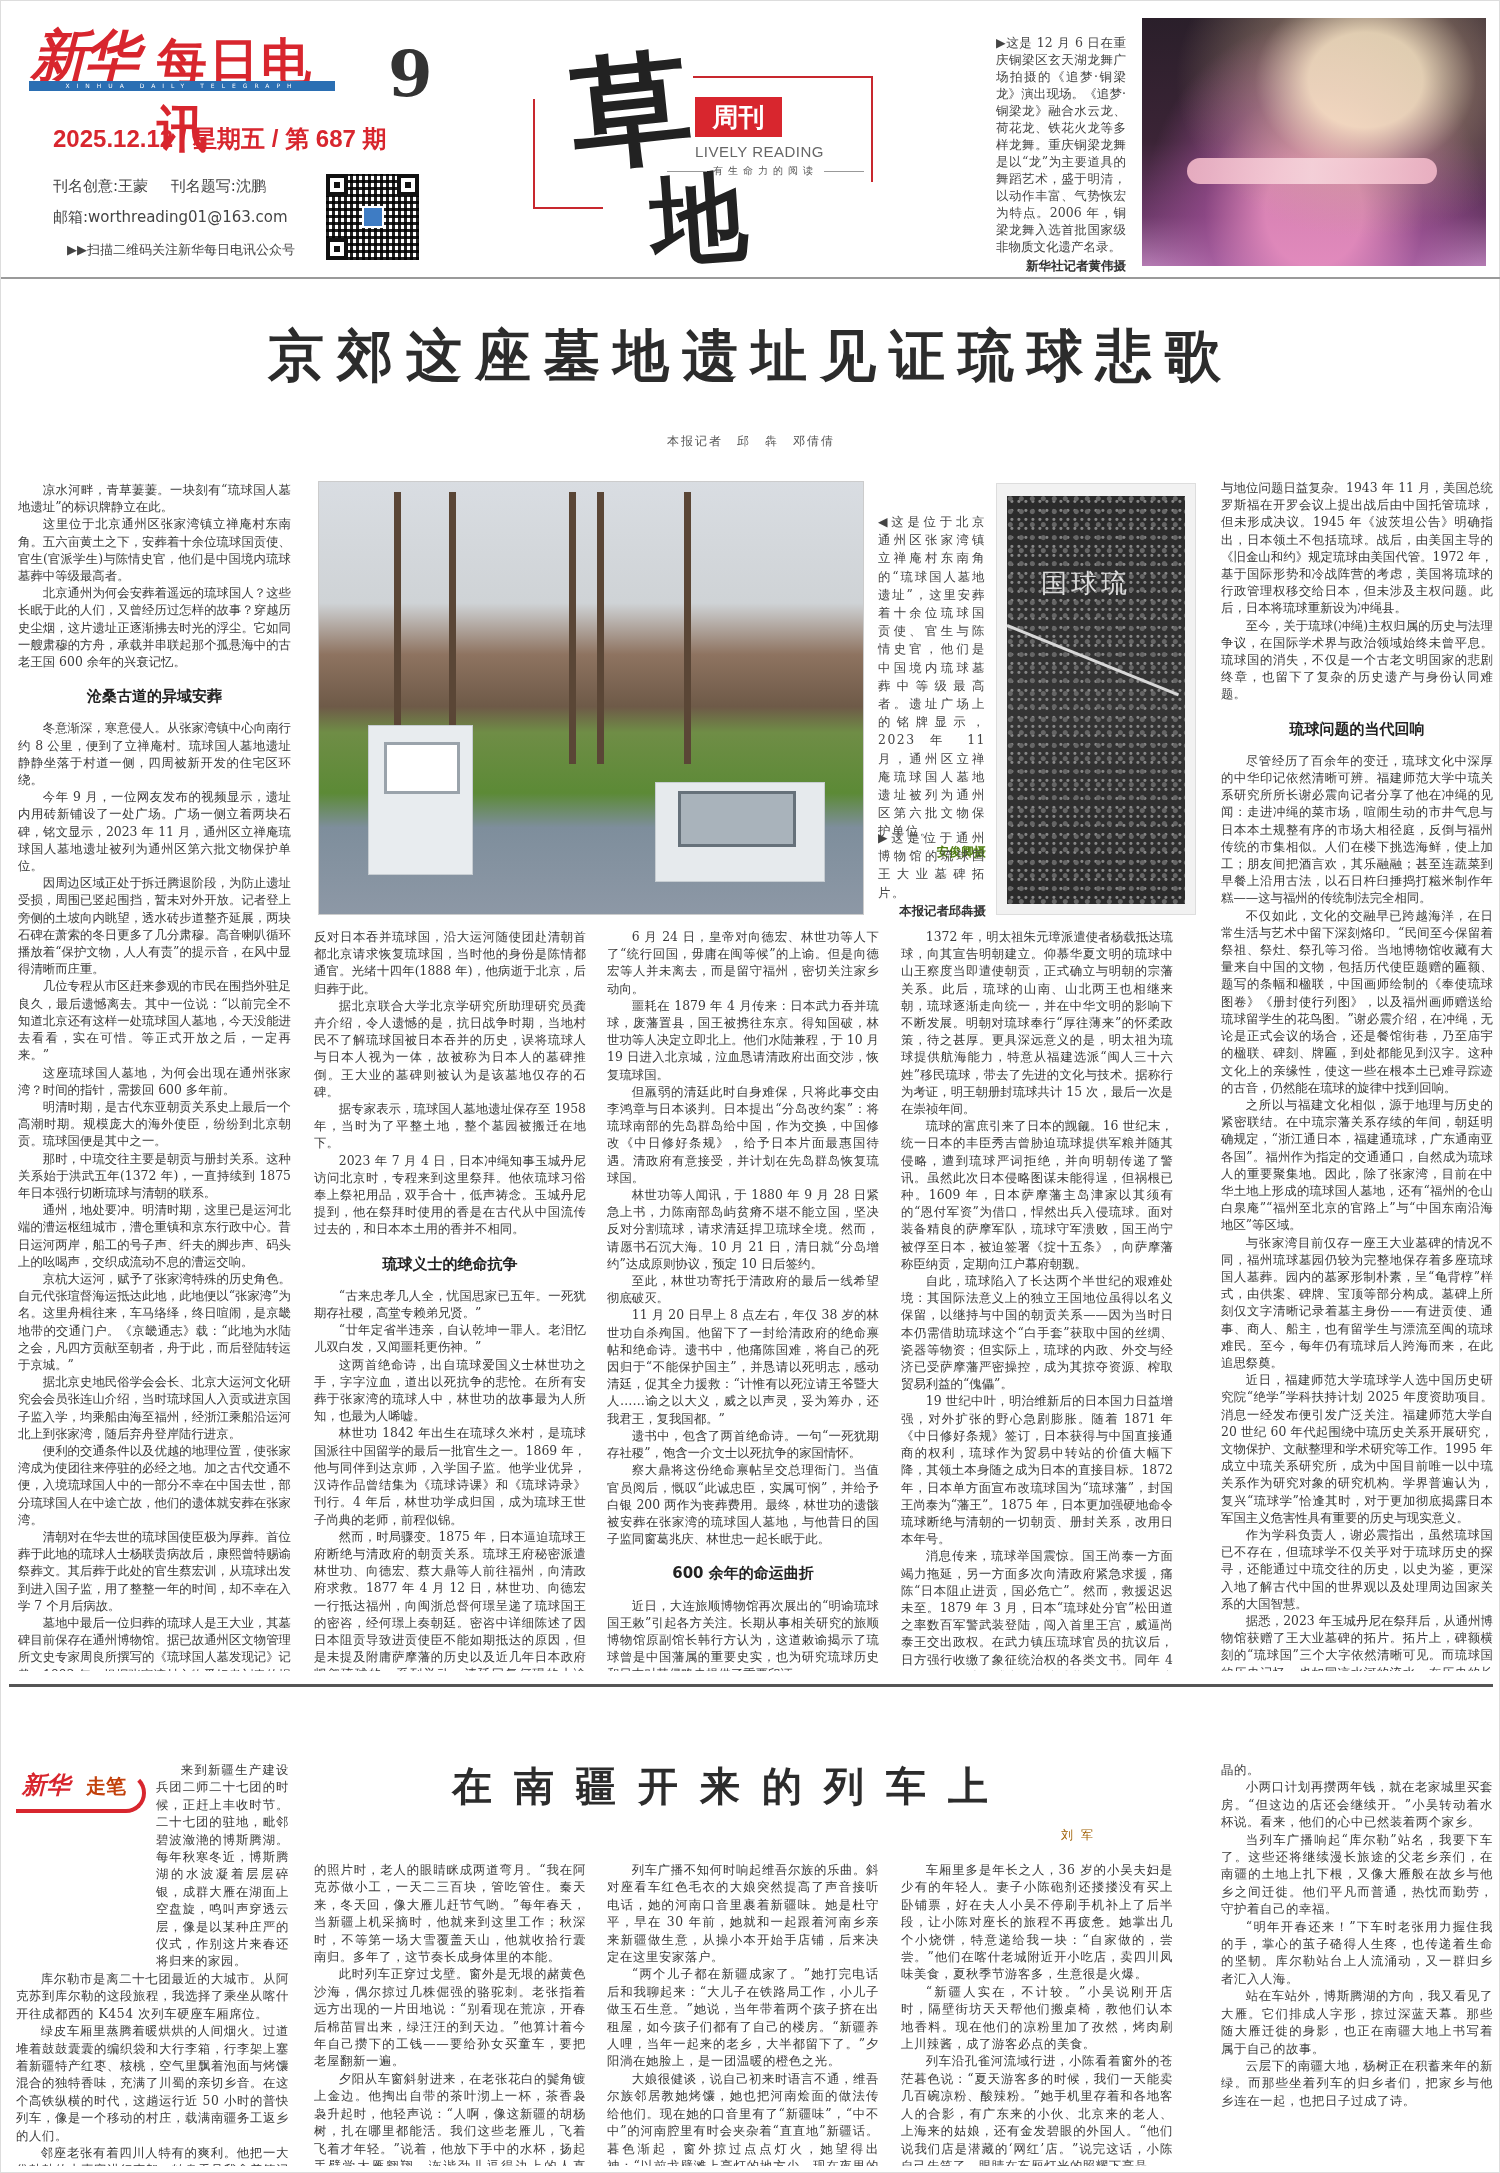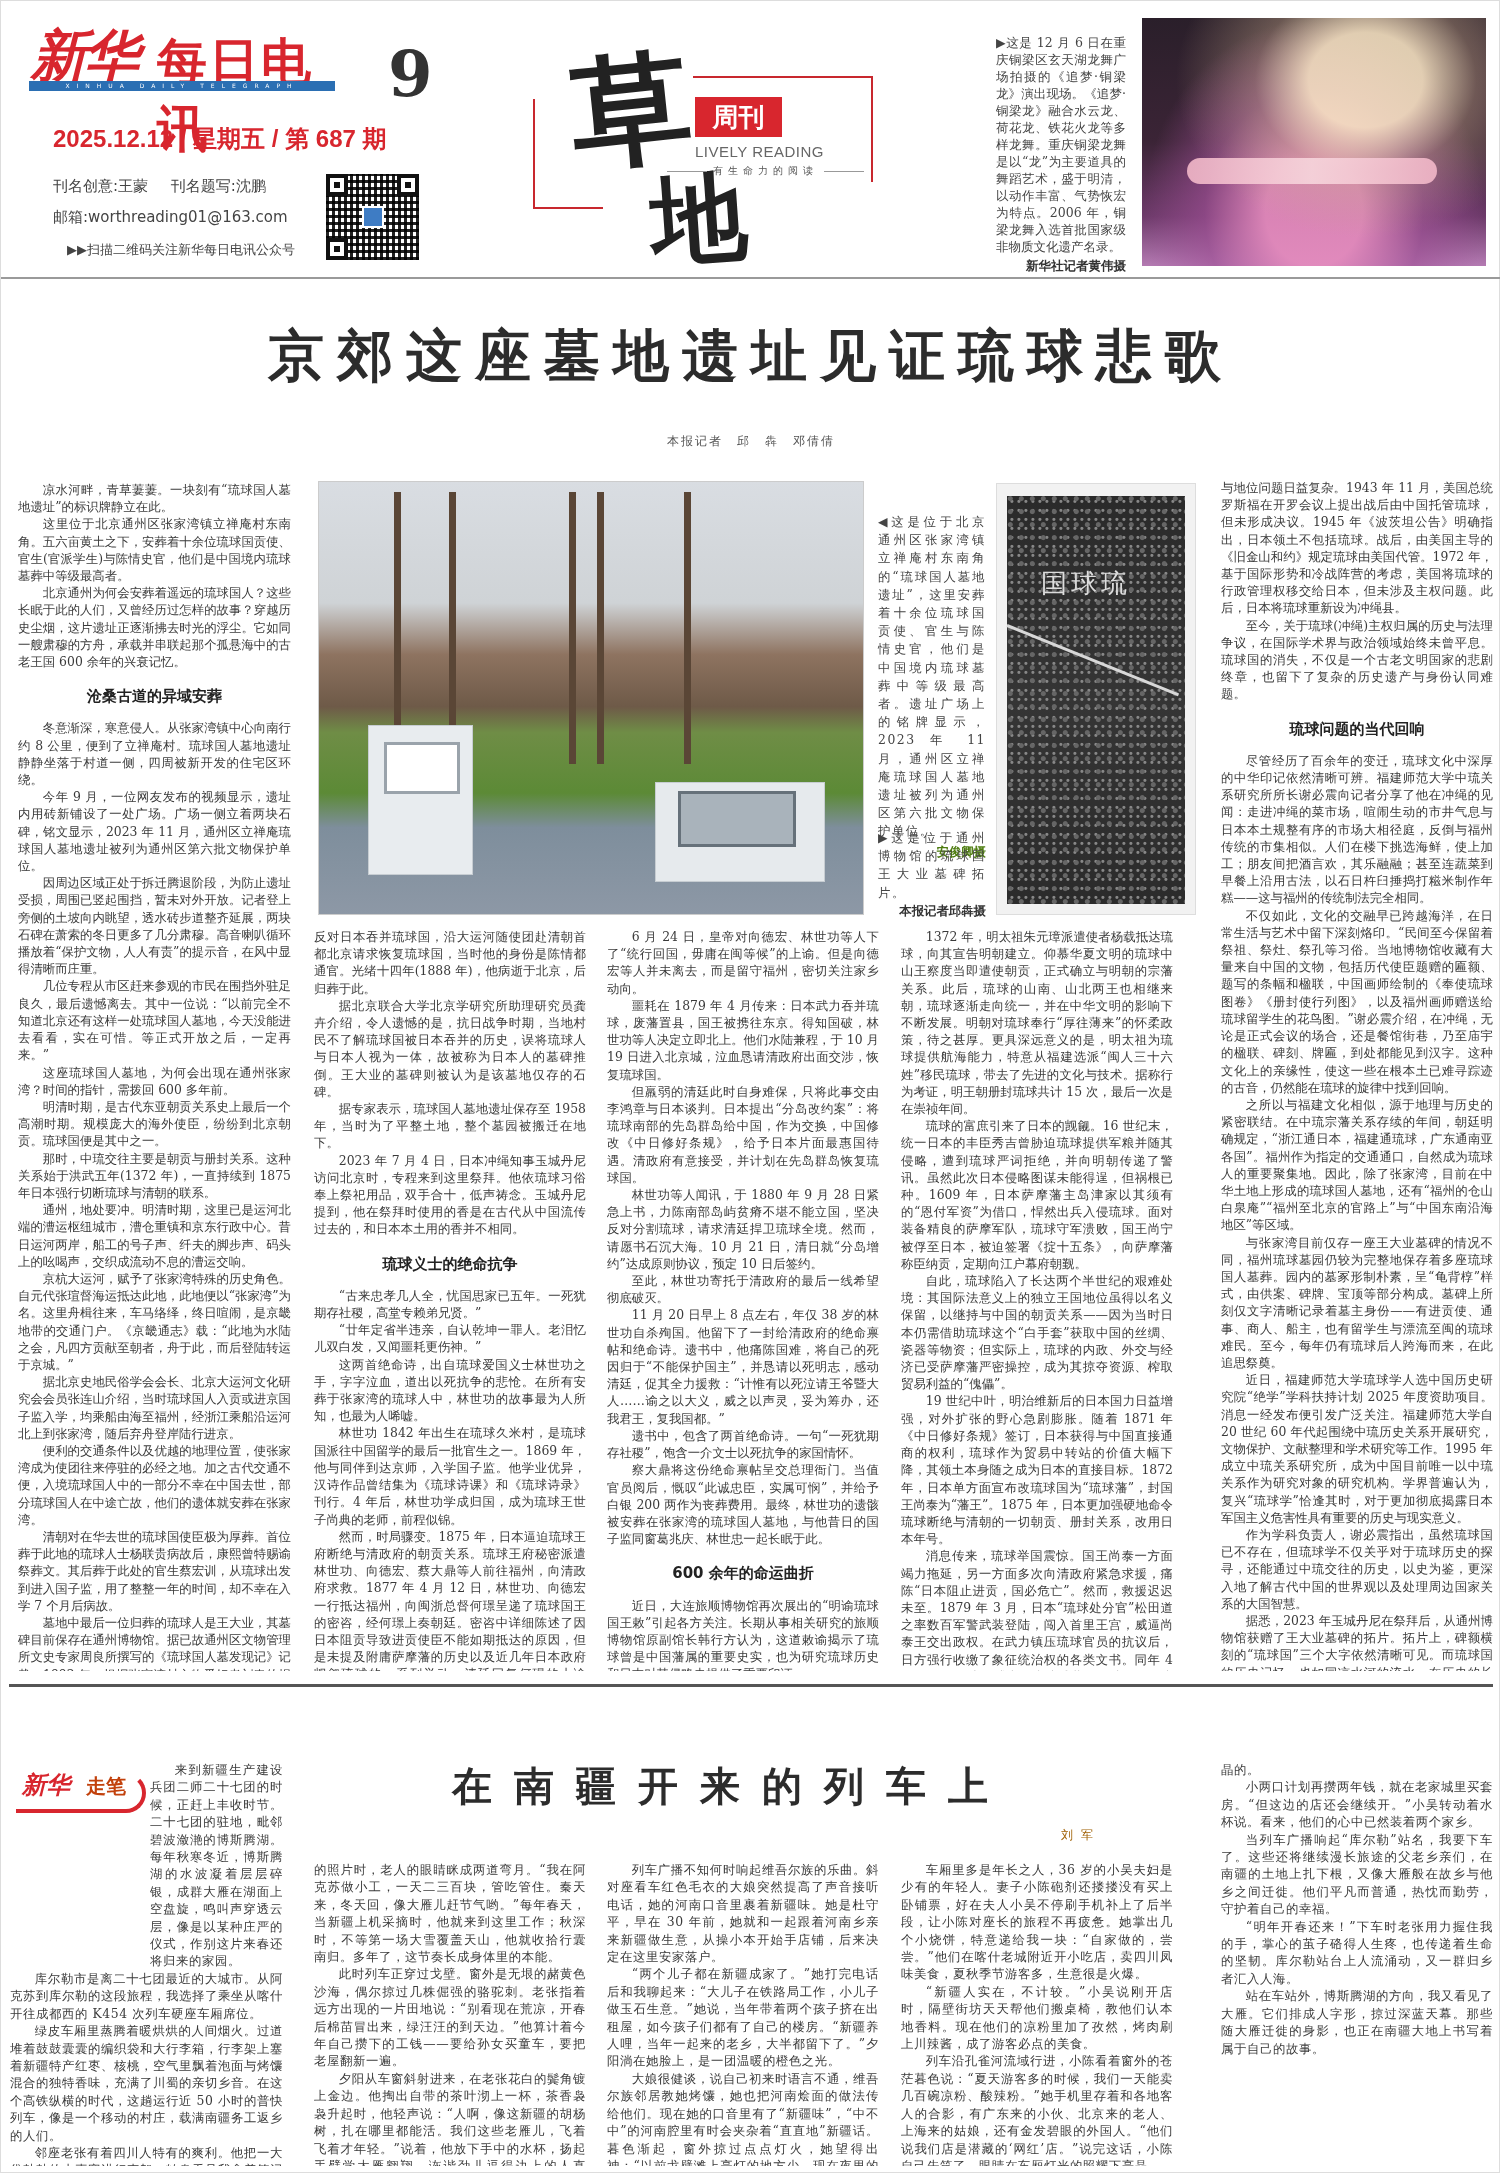--- a/index.html
+++ b/index.html
@@ -83,21 +83,21 @@
 
   
   .zoubi { position: absolute; left: 15px; top: 1766px; width: 132px; height: 48px; }
   .zoubi .swoosh { position: absolute; left: 0; top: 6px; width: 130px; height: 40px; border: 4px solid #d8262e; border-left: none; border-top-color: transparent; border-radius: 0 24px 24px 0; }
   .zoubi .xh { position: absolute; left: 6px; top: 2px; font-family: "DejaVu Serif", serif; font-style: italic; font-weight: bold; font-size: 24px; color: #d8262e; }
   .zoubi .zb { position: absolute; left: 70px; top: 6px; font-family: "DejaVu Sans", sans-serif; font-weight: bold; font-size: 20px; color: #c2410c; }
   .essay-title { position: absolute; left: 360px; top: 1758px; width: 740px; text-align: center; font-family: "DejaVu Sans", sans-serif; font-weight: bold; font-size: 40px; letter-spacing: 22px; color: #2c2c2c; }
   .essay-author { position: absolute; left: 360px; top: 1826px; width: 740px; text-align: right; font-family: "DejaVu Serif", serif; font-size: 12px; color: #a16207; letter-spacing: 8px; }
   .ecol { position: absolute; font-family: "DejaVu Serif", serif; font-size: 12.4px; line-height: 17.4px; color: #3a3a3a; text-align: justify; overflow: hidden; letter-spacing: 0.6px; }
   .ecol p { text-indent: 2em; }
-  .ecol-1 { left: 9px; top: 1760px; width: 273px; height: 405px; }
+  .ecol-1 { left: 15px; top: 1760px; width: 273px; height: 405px; }
   .ecol-1 .intro { padding-left: 140px; text-indent: 2em; }
   .ecol-2 { left: 313px; top: 1860px; width: 272px; height: 305px; }
   .ecol-3 { left: 606px; top: 1860px; width: 272px; height: 305px; }
   .ecol-4 { left: 900px; top: 1860px; width: 272px; height: 305px; }
   .ecol-5 { left: 1220px; top: 1760px; width: 272px; height: 405px; }
 </style>
 </head>
 <body>
 
 <div class="page">
@@ -270,15 +270,16 @@
       <p>车厢里多是年长之人，36 岁的小吴夫妇是少有的年轻人。妻子小陈砲剂还搂搂没有买上卧铺票，好在夫人小吴不停刷手机补上了后半段，让小陈对座长的旅程不再疲惫。她掌出几个小烧饼，特意递给我一块：“自家做的，尝尝。”他们在喀什老城附近开小吃店，卖四川凤味美食，夏秋季节游客多，生意很是火爆。</p>
       <p>“新疆人实在，不计较。”小吴说刚开店时，隔壁街坊天天帮他们搬桌椅，教他们认本地香料。现在他们的凉粉里加了孜然，烤肉刷上川辣酱，成了游客必点的美食。</p>
       <p>列车沿孔雀河流域行进，小陈看着窗外的苍茫暮色说：“夏天游客多的时候，我们一天能卖几百碗凉粉、酸辣粉。”她手机里存着和各地客人的合影，有广东来的小伙、北京来的老人、上海来的姑娘，还有金发碧眼的外国人。“他们说我们店是潜藏的‘网红’店。”说完这话，小陈自己先笑了，眼睛在车厢灯光的照耀下亮晶</p>
     </div>
   <div class="ecol ecol-5">
       <p style="text-indent: 0px;">晶的。</p>
       <p>小两口计划再攒两年钱，就在老家城里买套房。“但这边的店还会继续开。”小吴转动着水杯说。看来，他们的心中已然装着两个家乡。</p>
       <p>当列车广播响起“库尔勒”站名，我要下车了。这些还将继续漫长旅途的父老乡亲们，在南疆的土地上扎下根，又像大雁般在故乡与他乡之间迁徙。他们平凡而普通，热忱而勤劳，守护着自己的幸福。</p>
       <p>“明年开春还来！”下车时老张用力握住我的手，掌心的茧子硌得人生疼，也传递着生命的坚韧。库尔勒站台上人流涌动，又一群归乡者汇入人海。</p>
       <p>站在车站外，博斯腾湖的方向，我又看见了大雁。它们排成人字形，掠过深蓝天幕。那些随大雁迁徙的身影，也正在南疆大地上书写着属于自己的故事。</p>
+      <p>云层下的南疆大地，杨树正在积蓄来年的新绿。而那些坐着列车的归乡者们，把家乡与他乡连在一起，也把日子过成了诗。</p>
     </div>
 
 </div>
 
 </body></html>

